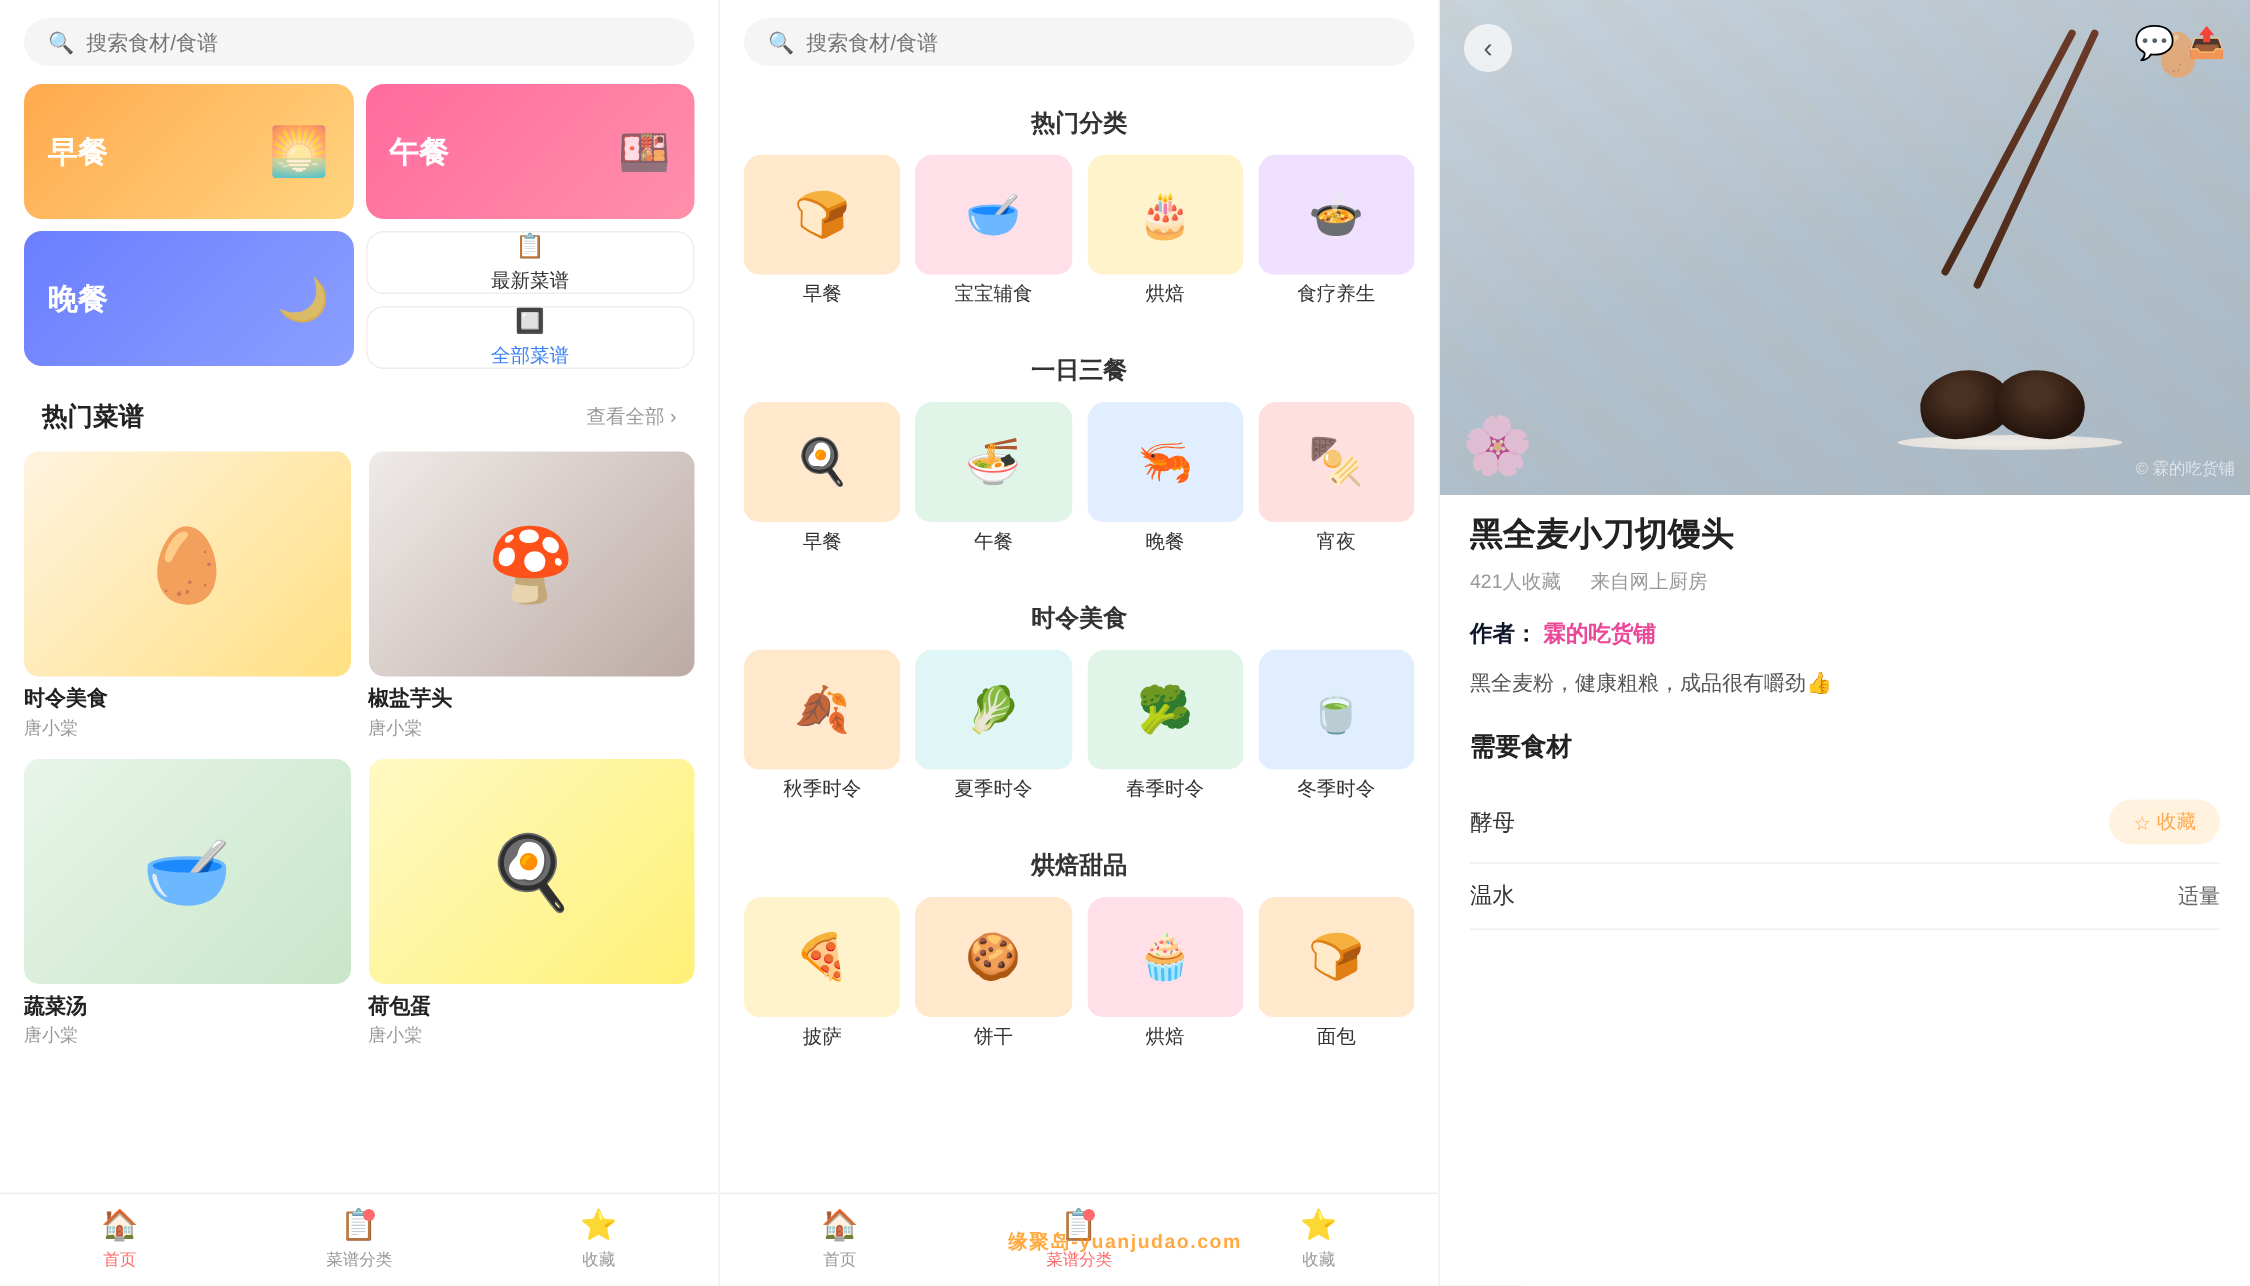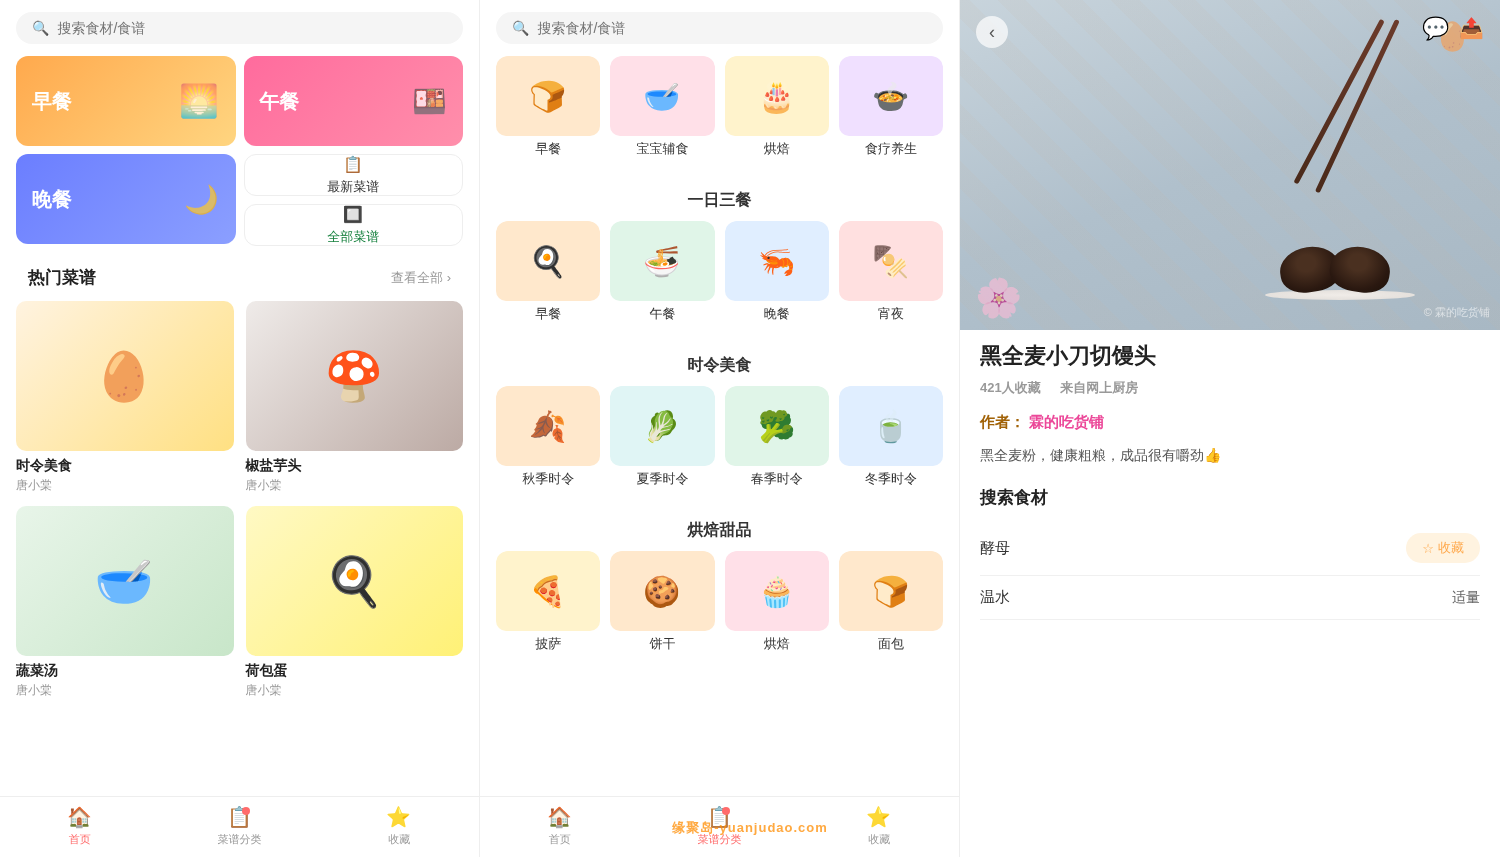--- a/index.html
+++ b/index.html
@@ -262,28 +262,28 @@
       font-size: 22px;
       font-weight: 700;
       color: #222;
       margin-bottom: 8px;
     }
     .detail-meta {
       font-size: 13px;
       color: #999;
       margin-bottom: 16px;
     }
-    .detail-meta span { margin-right: 16px; font-weight: bold; }
+    .detail-meta span { margin-right: 16px; }
     .detail-author-row {
       display: flex;
       align-items: center;
       gap: 4px;
       margin-bottom: 12px;
     }
-    .detail-author-label { font-size: 15px; font-weight: 700; color: #a16207; }
+    .detail-author-label { font-size: 15px; font-weight: 700; color: #0f172a; }
     .detail-author-name { font-size: 15px; color: #ec4899; font-weight: 600; }
     .detail-desc {
       font-size: 14px;
       color: #555;
       line-height: 1.6;
       margin-bottom: 20px;
     }
     .ingredients-title {
       font-size: 17px;
       font-weight: 700;
@@ -387,21 +387,21 @@
         <span style="font-size:20px;font-weight:700;">晚餐</span>
         <span style="font-size:28px;opacity:0.7;">🌙</span>
       </button>
       <div style="display:flex;flex-direction:column;gap:8px;">
         <button class="meal-btn new-recipe" style="height:42px;">
           <span style="font-size:16px;color:#FF6B6B;">📋</span>
           <span style="font-size:13px;color:#333;">最新菜谱</span>
         </button>
         <button class="meal-btn all-recipe" style="height:42px;">
           <span style="font-size:16px;color:#FF6B6B;">🔲</span>
-          <span style="font-size:13px;color:#15803d;">全部菜谱</span>
+          <span style="font-size:13px;color:#3b82f6;">全部菜谱</span>
         </button>
       </div>
     </div>
 
     <div class="section-header">
       <span class="section-title">热门菜谱</span>
       <span class="section-more">查看全部 ›</span>
     </div>
     <div class="recipe-grid">
       <div class="recipe-card">
@@ -451,20 +451,21 @@
 
 <div class="panel-category">
 
   <div class="search-bar">
     <span class="search-icon">🔍</span>
     <input type="text" placeholder="搜索食材/食谱" style="">
   </div>
 
   <div class="panel2-scroll">
 
+    <div class="cat-section-title">热门分类</div>
     <div class="cat-grid">
       <div class="cat-item">
         <div class="cat-food-img bg-orange">🍞</div>
         <div class="cat-label">早餐</div>
       </div>
       <div class="cat-item">
         <div class="cat-food-img bg-pink">🥣</div>
         <div class="cat-label">宝宝辅食</div>
       </div>
       <div class="cat-item">
@@ -596,21 +597,21 @@
     <div class="detail-meta">
       <span>421人收藏</span>
       <span>来自网上厨房</span>
     </div>
     <div class="detail-author-row">
       <span class="detail-author-label">作者：</span>
       <span class="detail-author-name">霖的吃货铺</span>
     </div>
     <div class="detail-desc">黑全麦粉，健康粗粮，成品很有嚼劲👍</div>
 
-    <div class="ingredients-title">搜索食材</div>
+    <div class="ingredients-title">需要食材</div>
 
     <div class="ingredient-row">
       <span class="ingredient-name">酵母</span>
       <button class="ingredient-collect-btn">
         <span>☆</span>
         <span>收藏</span>
       </button>
     </div>
     <div class="ingredient-row">
       <span class="ingredient-name">温水</span>

